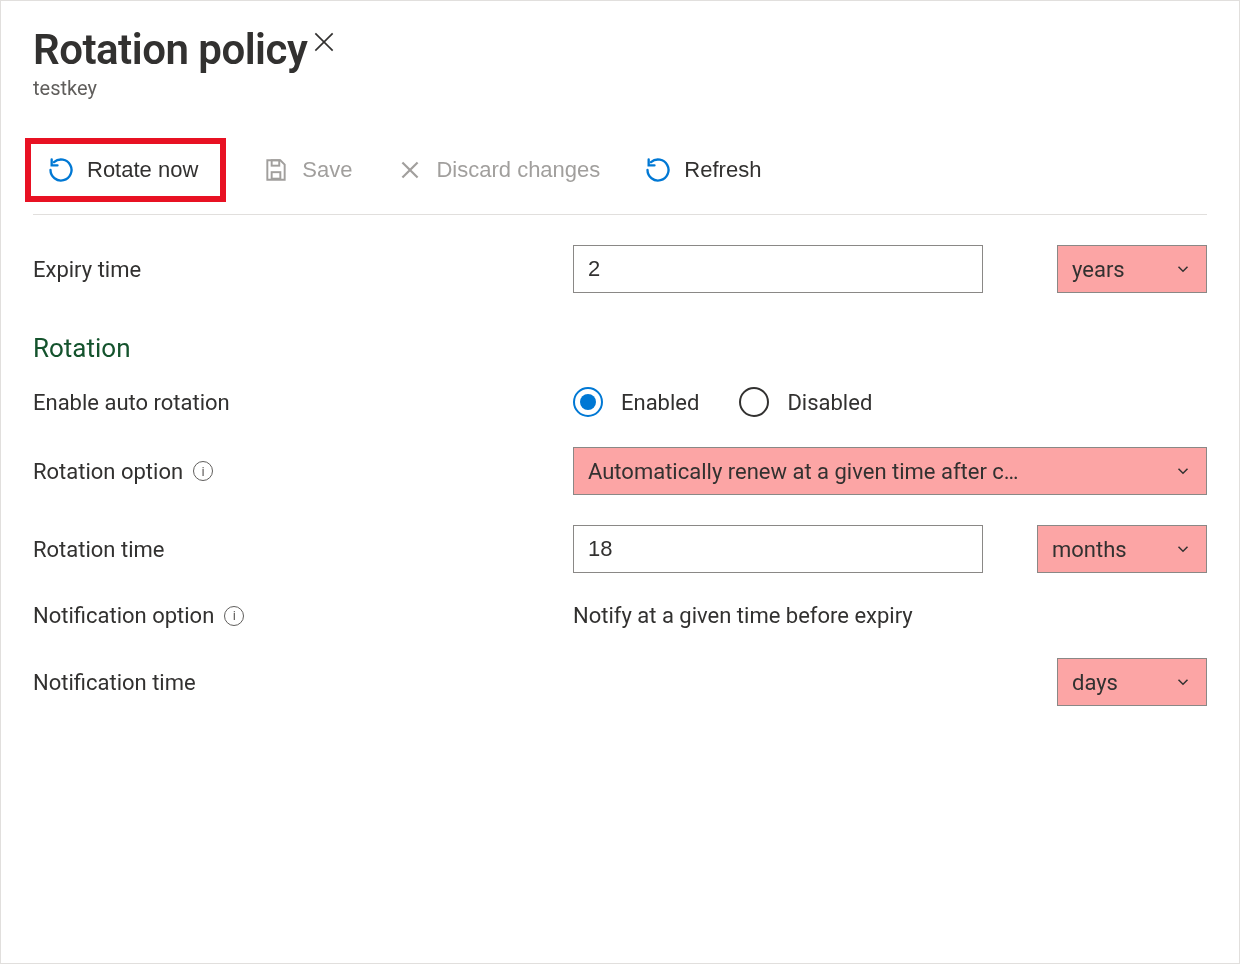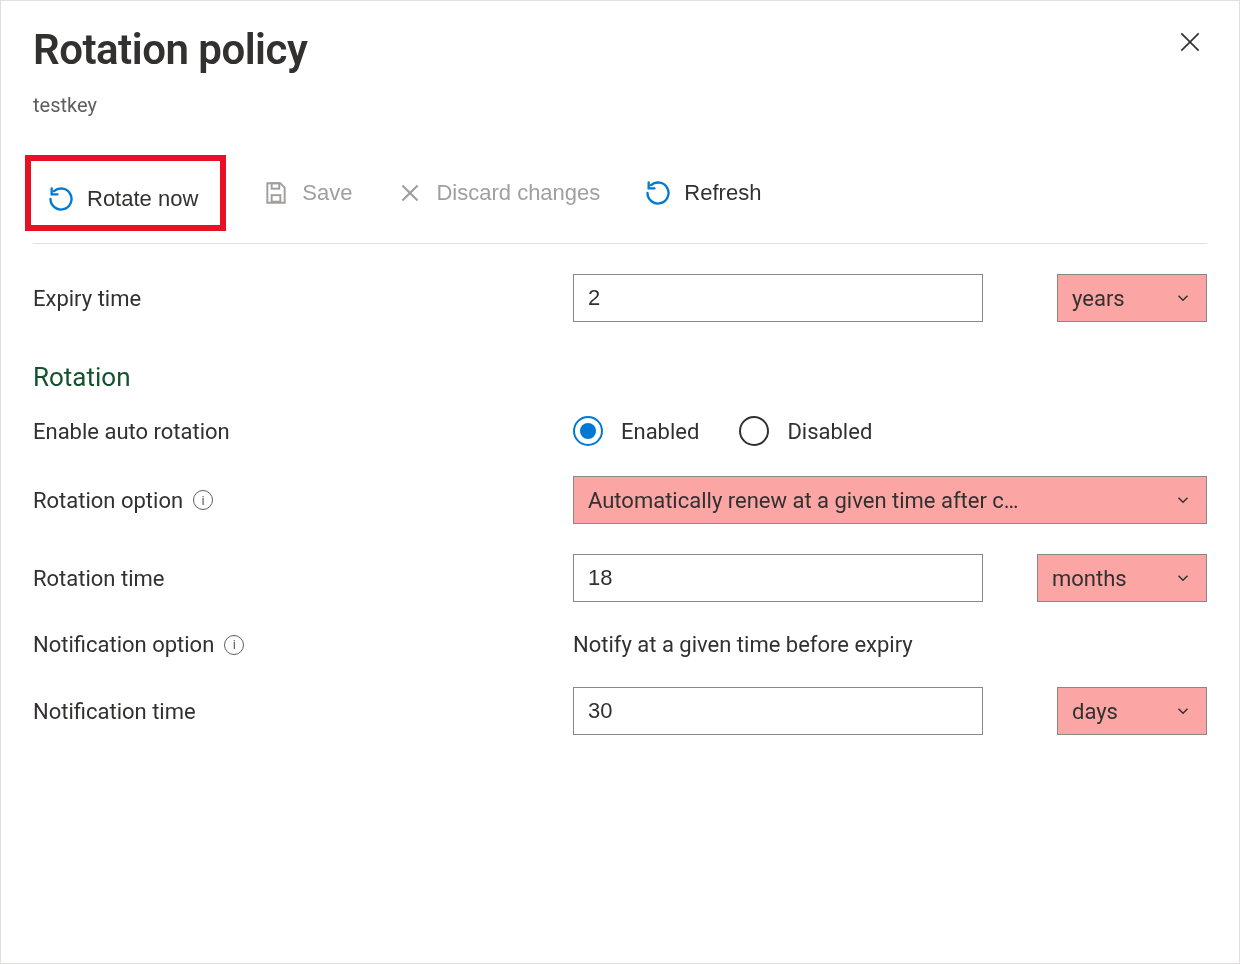--- a/index.html
+++ b/index.html
@@ -12,32 +12,31 @@
   }
   .panel {
     border: 1px solid #e1dfdd;
     padding: 24px 32px 40px 32px;
     width: 1240px;
     height: 964px;
     position: relative;
   }
   .header-row {
     display: flex;
-    justify-content: space-between;
     align-items: flex-start;
   }
   .title {
     font-size: 42px;
     font-weight: 600;
     letter-spacing: -0.5px;
   }
   .subtitle {
     font-size: 20px;
     color: #605e5c;
-    margin-top: 19px;
+    margin-top: 2px;
   }
   .close-x {
     font-size: 28px;
     cursor: pointer;
     background: none;
     border: none;
     color: #323130;
     padding: 4px;
   }
   .toolbar {
@@ -60,21 +59,21 @@
     padding: 6px 8px;
   }
   .toolbar-btn.disabled {
     color: #a19f9d;
     cursor: default;
   }
   .toolbar-btn .icon-wrap { width: 28px; height: 28px; display:flex; align-items:center; justify-content:center;}
   .toolbar-btn svg { display:block; }
   .rotate-now-highlight {
     border: 6px solid #e81123;
-    padding: 18px 14px 6px 8px;
+    padding: 6px 14px 6px 8px;
     margin-left: -8px;
   }
   .form-area { margin-top: 30px; }
   .form-row {
     display: flex;
     align-items: center;
     margin-bottom: 30px;
   }
   .form-label {
     width: 540px;
@@ -263,21 +262,20 @@
       <div class="form-label">
         <span>Notification option</span>
         <span class="info-circle">i</span>
       </div>
       <div class="static-value">Notify at a given time before expiry</div>
     </div>
 
     <div class="form-row">
       <div class="form-label">Notification time</div>
       <div class="row-controls">
-        <input class="text-input" value="30" style="">
         <div class="select-box units">
           <span>days</span>
           <svg class="chevron" width="18" height="18" viewBox="0 0 24 24" fill="none" stroke="#323130" stroke-width="2">
               <polyline points="6 9 12 15 18 9"></polyline>
             </svg>
         </div>
       </div>
     </div>
 
   </div>

